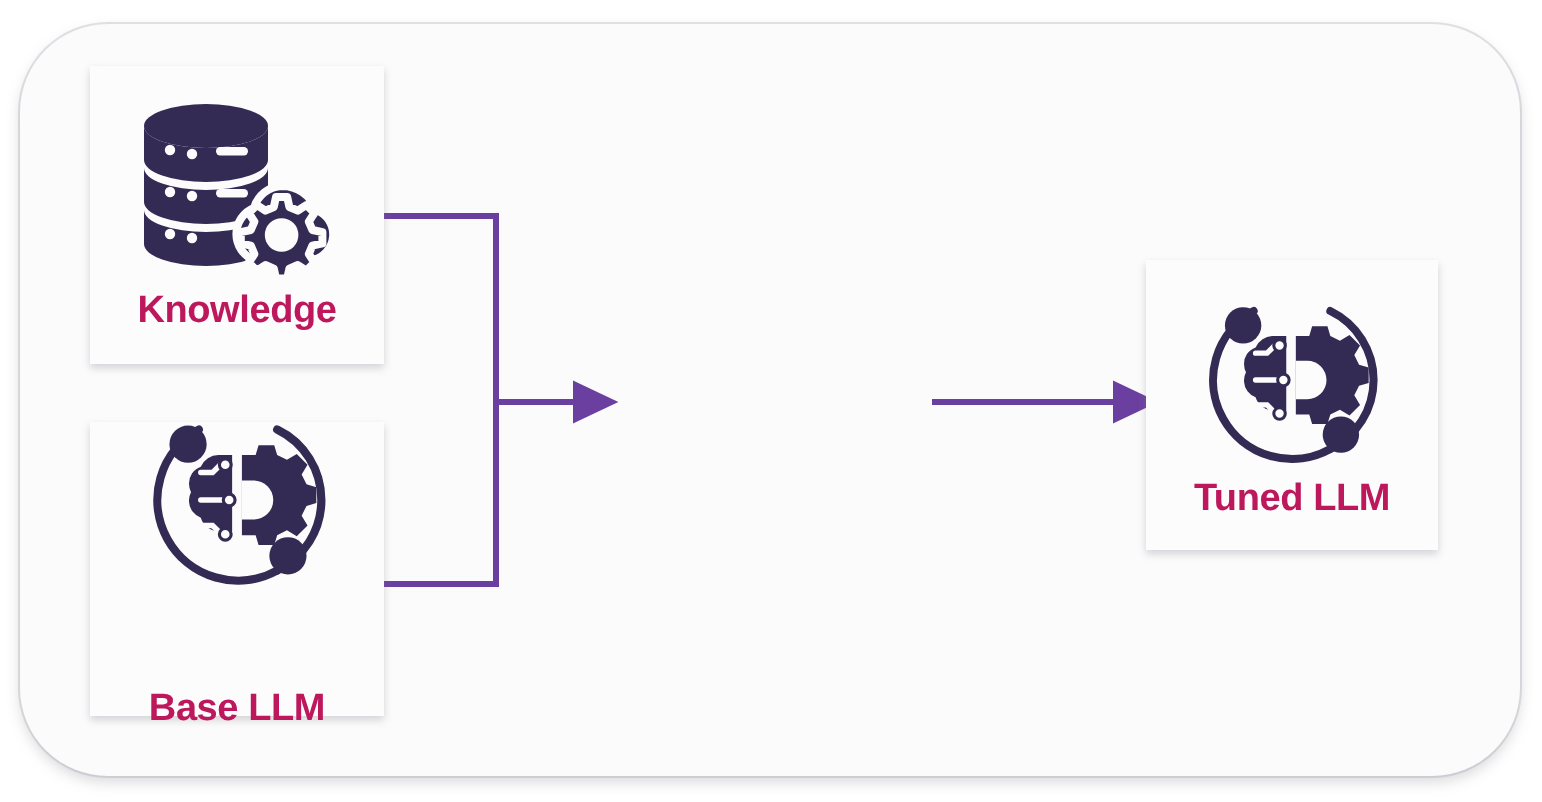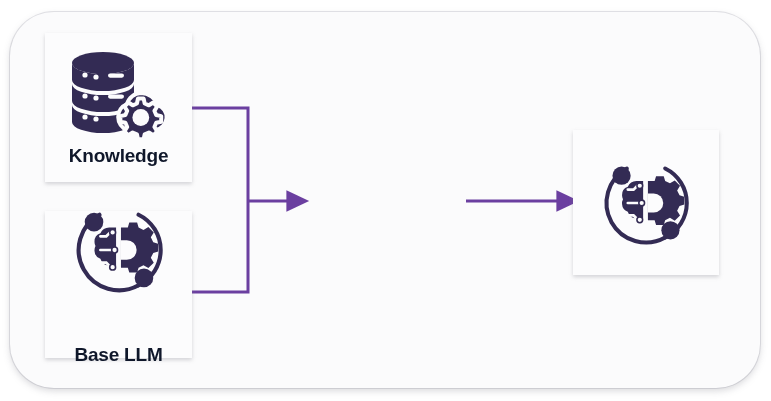--- a/index.html
+++ b/index.html
@@ -41,21 +41,21 @@
     align-items: center;
     justify-content: center;
   }
   .node .icon-wrap {
     display: flex;
     align-items: center;
     justify-content: center;
   }
   .node .node-label {
     font-weight: bold;
-    color: #0f172a;
+    color: #be185d;
     letter-spacing: -0.2px;
     white-space: nowrap;
   }
 
   #node-knowledge {
     left: 45px; top: 33px; width: 147px; height: 149px;
   }
   #node-knowledge .node-label { font-size: 19px; margin-top: 3px; }
 
   #node-base { left: 45px; top: 211px; width: 147px; height: 147px; gap: 44px; }
@@ -194,15 +194,16 @@
           <circle cx="43.5" cy="30" r="3"></circle>
           <circle cx="45.5" cy="48" r="3"></circle>
           <circle cx="43.5" cy="65.5" r="3"></circle>
         </g>
         <g fill="#332b54">
           <path d="M52,25 h7 l1.5,-5 h8 l1.5,5 l5,2.5 l5,-3 l5.5,5.5 l-3,5 l2.5,5 l5,1.5 v8 l-5,1.5 l-2.5,5 l3,5 l-5.5,5.5 l-5,-3 l-5,2.5 l-1.5,5 h-8 l-1.5,-5 h-7 z"></path>
         </g>
         <path d="M52,38 h6 a10,10 0 0 1 0,20 h-6 z" fill="#fcfcfd"></path>
       </svg>
     </div>
+    <div class="node-label">Tuned LLM</div>
   </div>
 
 </div>
 
 </body></html>

